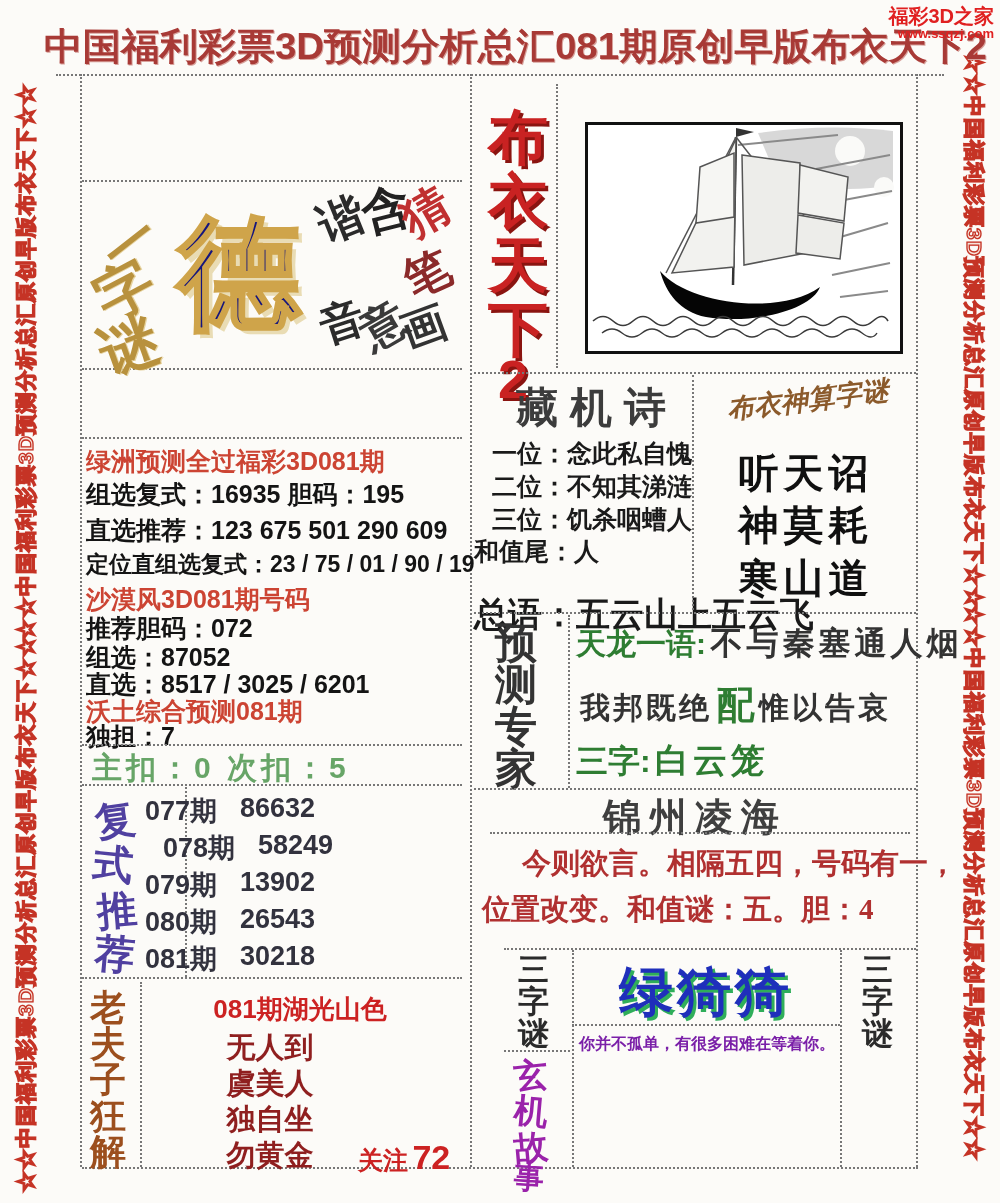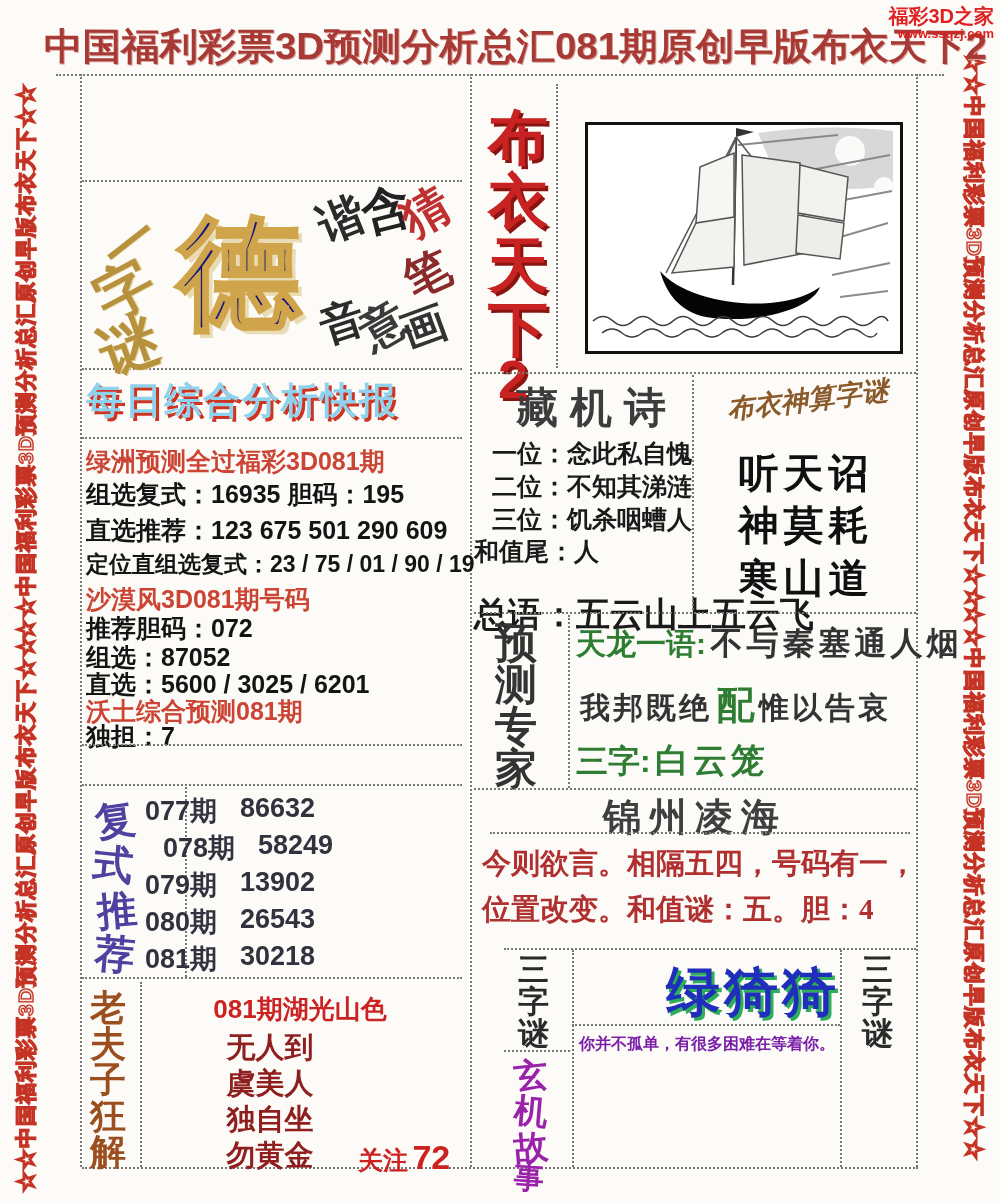--- a/index.html
+++ b/index.html
@@ -54,21 +54,21 @@
         color:#101010;letter-spacing:5px;white-space:nowrap;}
   .exp-line{position:absolute;white-space:nowrap;}
   .g-lbl{color:#2e7d32;font-weight:900;}
   .exp-txt{color:#333;font-family:"Liberation Serif",serif;font-weight:700;}
   .jin-title{position:absolute;left:474px;top:792px;width:442px;text-align:center;font-size:38px;
         font-weight:700;color:#3f3f3f;letter-spacing:8px;font-family:"Liberation Serif",serif;}
   .jin-line{position:absolute;left:482px;font-size:29px;font-weight:900;color:#b03030;
         font-family:"Liberation Serif",serif;white-space:nowrap;}
   .szm-ch{position:absolute;font-size:31px;font-weight:900;color:#2a2a2a;font-family:"Liberation Serif",serif;line-height:1;}
   .xj-ch{position:absolute;left:514px;font-size:34px;font-weight:900;color:#9a22aa;line-height:1;}
-  .answer{position:absolute;left:572px;top:956px;width:268px;text-align:right;font-size:54px;font-weight:900;
+  .answer{position:absolute;left:572px;top:956px;width:268px;text-align:center;font-size:54px;font-weight:900;
         color:#1f2fbb;letter-spacing:4px;text-shadow:3px 3px 0 #2fae5a;}
   .note{position:absolute;left:574px;top:1034px;width:266px;text-align:center;font-size:16px;font-weight:900;
         color:#7a1fa8;font-family:"Liberation Serif",serif;white-space:nowrap;}
 </style>
 </head>
 <body>
 
 <div class="page">
 
   <div class="rail" style="left:12px;top:1192px;width:1130px;transform:rotate(-90deg);transform-origin:0 0;">
@@ -100,37 +100,37 @@
     <div class="de-char">德</div>
     <span class="scatter" style="left:318px;top:196px;font-size:46px;color:#2b2b2b;transform:rotate(-22deg);">谐</span>
     <span class="scatter" style="left:362px;top:186px;font-size:48px;color:#222;transform:rotate(-14deg);">含</span>
     <span class="scatter" style="left:402px;top:188px;font-size:48px;color:#c03030;transform:rotate(-30deg);">猜</span>
     <span class="scatter" style="left:404px;top:250px;font-size:46px;color:#8b2a2a;transform:rotate(-24deg);">笔</span>
     <span class="scatter" style="left:320px;top:300px;font-size:44px;color:#2b2b2b;transform:rotate(-18deg);">音</span>
     <span class="scatter" style="left:360px;top:302px;font-size:46px;color:#3a3a3a;transform:rotate(-30deg);">意</span>
     <span class="scatter" style="left:402px;top:305px;font-size:44px;color:#333;transform:rotate(-20deg);">画</span>
   </div>
 
-  <div class="daily-hdr">每日综合分析快报</div>
   <div class="dot-h" style="left:82px;top:437px;width:380px;"></div>
 
   <div>
     <div class="a-line a-red" style="top:445px;">绿洲预测全过福彩3D081期</div>
     <div class="a-line" style="top:478px;">组选复式：16935 胆码：195</div>
     <div class="a-line" style="top:514px;">直选推荐：123 675 501 290 609</div>
     <div class="a-line" style="top:549px;font-size:23px;">定位直组选复式：23 / 75 / 01 / 90 / 19</div>
     <div class="a-line a-red" style="top:583px;">沙漠风3D081期号码</div>
     <div class="a-line" style="top:612px;">推荐胆码：072</div>
     <div class="a-line" style="top:641px;">组选：87052</div>
-    <div class="a-line" style="top:668px;">直选：5600 / 3025 / 6201</div>
+    <div class="a-line" style="top:668px;">直选：8517 / 3025 / 6201</div>
     <div class="a-line a-red" style="top:695px;">沃土综合预测081期</div>
     <div class="a-line" style="top:720px;">独担：7</div>
   </div>
 
   <div class="dot-h" style="left:82px;top:744px;width:380px;"></div>
+  <div class="kou">主扣：0  次扣：5</div>
   <div class="dot-h" style="left:82px;top:784px;width:380px;"></div>
 
   <div>
     <span class="vchar" style="left:95px;top:800px;font-size:40px;font-weight:900;color:#5040a0;transform:rotate(-8deg);">复</span>
     <span class="vchar" style="left:93px;top:844px;font-size:40px;font-weight:900;color:#5040a0;transform:rotate(6deg);">式</span>
     <span class="vchar" style="left:97px;top:890px;font-size:40px;font-weight:900;color:#5040a0;transform:rotate(-5deg);">推</span>
     <span class="vchar" style="left:95px;top:934px;font-size:40px;font-weight:900;color:#5040a0;transform:rotate(5deg);">荐</span>
     <div class="dot-v" style="left:185px;top:784px;height:193px;"></div>
     <div class="tbl-row" style="top:793px;">
       <span>077期</span>
@@ -256,21 +256,21 @@
     <div class="exp-line" style="left:576px;top:738px;">
       <span class="g-lbl" style="font-size:32px;">三字:</span>
       <span style="font-size:34px;color:#2e7d32;font-family:Liberation Sans, sans-serif;font-weight:700;letter-spacing:4px;">白云笼</span>
     </div>
   </div>
   <div class="dot-h" style="left:474px;top:788px;width:442px;"></div>
 
   <div>
     <div class="jin-title">锦州凌海</div>
     <div class="dot-h" style="left:490px;top:832px;width:420px;"></div>
-    <div class="jin-line" style="top:844px;">今则欲言。相隔五四，号码有一，</div>
+    <div class="jin-line" style="top:844px;margin-left:40px;">今则欲言。相隔五四，号码有一，</div>
     <div class="jin-line" style="top:890px;">位置改变。和值谜：五。胆：4</div>
   </div>
 
   <div class="dot-h" style="left:504px;top:948px;width:412px;"></div>
   <div>
     <span class="szm-ch" style="left:518px;top:954px;">三</span>
     <span class="szm-ch" style="left:518px;top:986px;">字</span>
     <span class="szm-ch" style="left:518px;top:1018px;">谜</span>
     <div class="dot-h" style="left:504px;top:1050px;width:66px;"></div>
     <span class="xj-ch" style="top:1058px;transform:rotate(-6deg);">玄</span>

